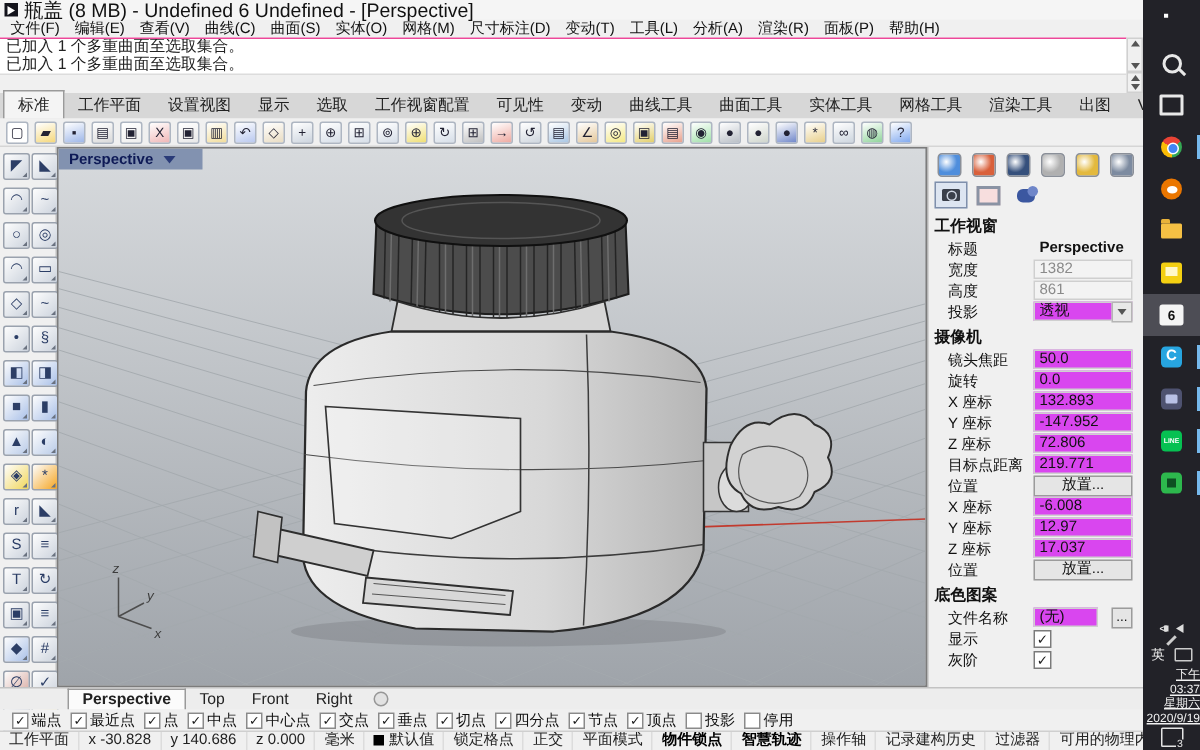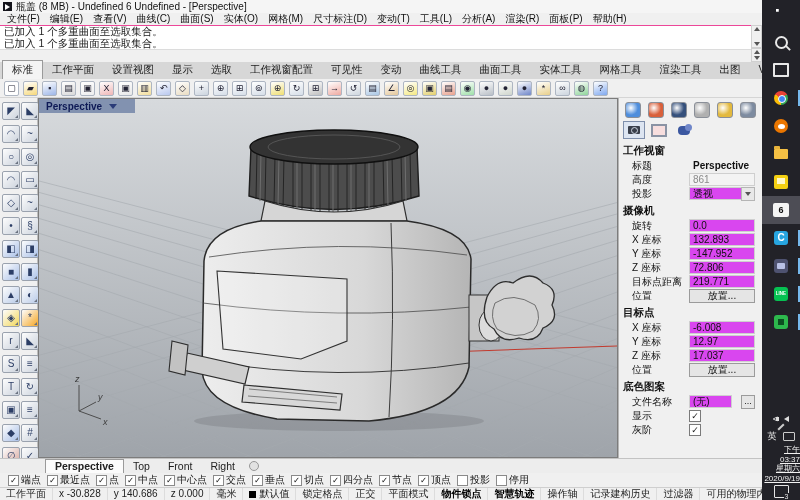--- a/index.html
+++ b/index.html
@@ -1,21 +1,21 @@
 <!DOCTYPE html>
 <html><head>
 <meta charset="utf-8">
 <style>
   html,body{margin:0;padding:0;}
   body{width:800px;height:500px;overflow:hidden;font-family:"Liberation Sans","DejaVu Sans",sans-serif;background:#f0f0f0;-webkit-font-smoothing:antialiased;}
   #screen{position:relative;width:800px;height:500px;}
   #app{position:absolute;left:0;top:0;width:762px;height:500px;background:#f0f0f0;}
 
   
-  .titlebar{position:absolute;left:0;top:0;width:100%;height:13px;background:#f5f5f5;display:flex;align-items:center;gap:4px;padding-left:3px;font-size:10px;color:#111;box-sizing:border-box;}
+  .titlebar{position:absolute;left:0;top:0;width:100%;height:13px;background:#f5f5f5;display:flex;align-items:center;gap:4px;padding-left:3px;font-size:13px;color:#111;box-sizing:border-box;}
   .appicon{width:9px;height:9px;background:#14141c;position:relative;flex:0 0 auto;}
   .appicon::after{content:"";position:absolute;left:2px;top:2px;border-left:5px solid #fff;border-top:3px solid transparent;border-bottom:3px solid transparent;}
   .menubar{position:absolute;left:0;top:13px;width:100%;height:12px;display:flex;align-items:center;padding-left:2px;font-size:10px;color:#111;box-sizing:border-box;}
   .menu-item{padding:0 5px;white-space:nowrap;}
 
   
   .cmdbox{position:absolute;left:0;top:25px;right:11px;height:23px;background:#fff;border-top:1px solid #ec4899;border-bottom:1px solid #dcdcdc;font-size:10.5px;line-height:11.5px;padding:0 4px;color:#222;overflow:hidden;}
   .cmdscroll{position:absolute;top:25px;right:0;width:11px;height:23px;background:#f0f0f0;border:1px solid #d0d0d0;box-sizing:border-box;display:flex;flex-direction:column;justify-content:space-between;align-items:center;padding:1px 0;}
   .arr-up{width:0;height:0;border-left:3px solid transparent;border-right:3px solid transparent;border-bottom:4px solid #555;}
   .arr-dn{width:0;height:0;border-left:3px solid transparent;border-right:3px solid transparent;border-top:4px solid #555;}
@@ -384,31 +384,39 @@
             <div class="links-glyph"></div>
           </div>
       </div>
       <div id="psections">
           <div class="sechead">工作视窗</div>
           <div class="prow">
             <span class="plabel">标题</span>
             <div class="pfield plain">Perspective</div>
           </div>
           <div class="prow">
+            <span class="plabel">宽度</span>
+            <div class="pfield disabled">1382</div>
+          </div>
+          <div class="prow">
             <span class="plabel">高度</span>
             <div class="pfield disabled">861</div>
           </div>
           <div class="prow">
             <span class="plabel">投影</span>
             <div class="pfield pselect">透视<div class="dd">
                 <div style="border-left:3px solid transparent;border-right:3px solid transparent;border-top:4px solid #555"></div>
               </div></div>
           </div>
           <div class="sechead">摄像机</div>
           <div class="prow">
+            <span class="plabel">镜头焦距</span>
+            <div class="pfield">50.0</div>
+          </div>
+          <div class="prow">
             <span class="plabel">旋转</span>
             <div class="pfield">0.0</div>
           </div>
           <div class="prow">
             <span class="plabel">X 座标</span>
             <div class="pfield">132.893</div>
           </div>
           <div class="prow">
             <span class="plabel">Y 座标</span>
             <div class="pfield">-147.952</div>
@@ -418,21 +426,20 @@
             <div class="pfield">72.806</div>
           </div>
           <div class="prow">
             <span class="plabel">目标点距离</span>
             <div class="pfield">219.771</div>
           </div>
           <div class="prow">
             <span class="plabel">位置</span>
             <div class="pbtn">放置...</div>
           </div>
-          <div class="sechead">目标点</div>
           <div class="prow">
             <span class="plabel">X 座标</span>
             <div class="pfield">-6.008</div>
           </div>
           <div class="prow">
             <span class="plabel">Y 座标</span>
             <div class="pfield">12.97</div>
           </div>
           <div class="prow">
             <span class="plabel">Z 座标</span>

